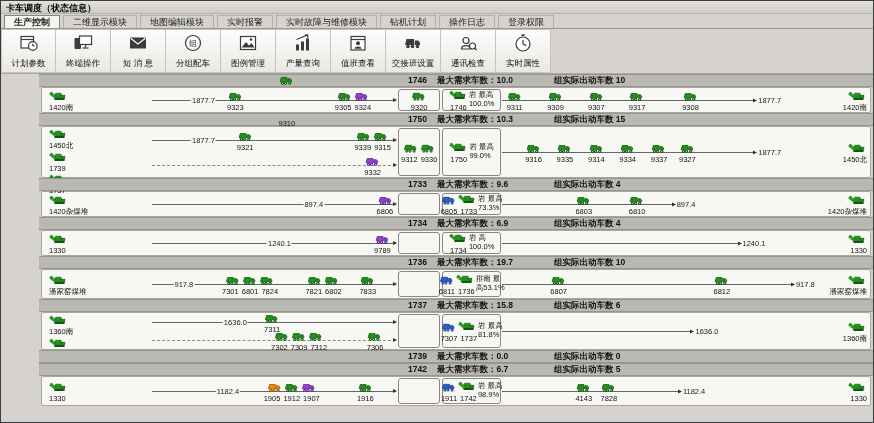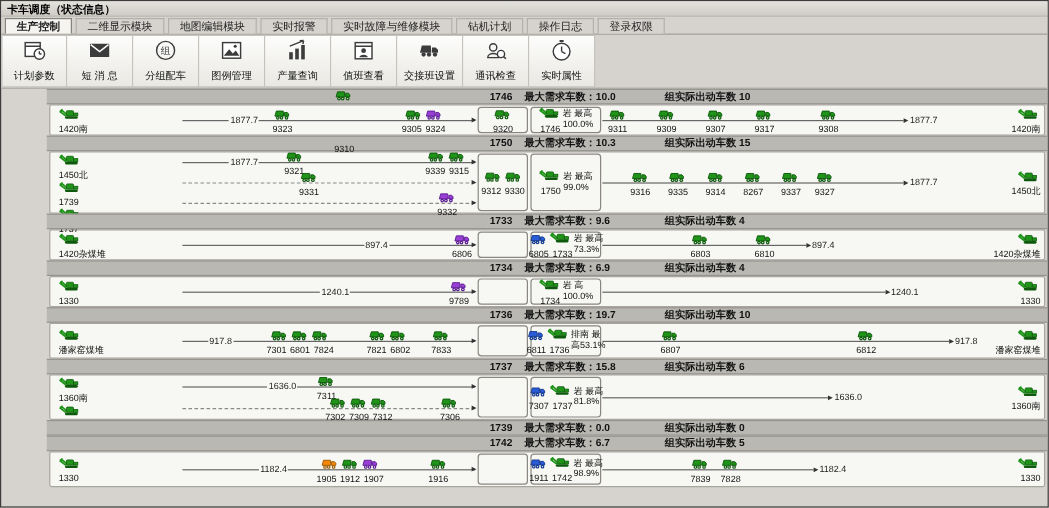--- a/index.html
+++ b/index.html
@@ -75,20 +75,29 @@
       <div><svg width="20" height="20" viewBox="0 0 20 20">
           <rect x="2" y="3.5" width="12.5" height="11.5" fill="#fff" stroke="#3c3c3c" stroke-width="1.2"></rect>
           <line x1="2" y1="6.5" x2="14.5" y2="6.5" stroke="#3c3c3c" stroke-width="1.2" fill="none"></line>
           <circle cx="13.8" cy="13" r="4.3" fill="#fff" stroke="#3c3c3c" stroke-width="1.2"></circle>
           <path d="M13.8 13 L13.8 10.7 M13.8 13 L15.6 13" stroke="#3c3c3c" stroke-width="1.2" fill="none"></path>
         </svg></div>
       <div class="tool-label">计划参数</div>
     </div>
     <div class="tool">
       <div><svg width="20" height="20" viewBox="0 0 20 20">
+          <rect x="1.5" y="5" width="6.5" height="11" rx="1" fill="#3c3c3c"></rect>
+          <rect x="6.5" y="3" width="12" height="8.5" fill="#fff" stroke="#3c3c3c" stroke-width="1.2"></rect>
+          <line x1="12.5" y1="11.5" x2="12.5" y2="14.5" stroke="#3c3c3c" stroke-width="1.2" fill="none"></line>
+          <line x1="9.5" y1="15" x2="15.5" y2="15" stroke="#3c3c3c" stroke-width="1.2" fill="none"></line>
+        </svg></div>
+      <div class="tool-label">终端操作</div>
+    </div>
+    <div class="tool">
+      <div><svg width="20" height="20" viewBox="0 0 20 20">
           <rect x="2" y="4.5" width="16" height="11" rx="0.5" fill="#3c3c3c"></rect>
           <path d="M2.6 5.2 L10 11 L17.4 5.2" stroke="#fff" stroke-width="1.2" fill="none"></path>
         </svg></div>
       <div class="tool-label">短 消 息</div>
     </div>
     <div class="tool">
       <div><svg width="20" height="20" viewBox="0 0 20 20">
           <circle cx="10" cy="10" r="7.5" stroke="#3c3c3c" stroke-width="1.2" fill="none"></circle>
           <text x="10" y="13" font-size="8" text-anchor="middle" fill="#3c3c3c">组</text>
         </svg></div>
@@ -467,41 +476,20 @@
             </div>
             <div class="tids">
               <span>9339</span>
               <span>9315</span>
             </div>
           </div>
         </div>
         <div class="track">
           <div class="track-line dashed"></div>
           <div class="ah" style="right: 0px;"></div>
-          <div class="tgroup" style="left: 43%;">
-            <div class="ticons">
-              <span><svg width="16" height="10" viewBox="0 0 20 13">
-                  <path d="M1.5 8.5 L3 3 L10.5 3 L11 8.5 Z" fill="#1f9418" stroke="#0e5a0c" stroke-width="1"></path>
-                  <path d="M11.8 8.5 L11.8 4.5 L14.8 4.5 L16.3 6.2 L16.3 8.5 Z" fill="#1f9418" stroke="#0e5a0c" stroke-width="1"></path>
-                  <circle cx="4.6" cy="10.3" r="2" fill="#0e5a0c"></circle>
-                  <circle cx="8.6" cy="10.3" r="2" fill="#0e5a0c"></circle>
-                  <circle cx="14" cy="10.3" r="2" fill="#0e5a0c"></circle>
-                  <circle cx="4.6" cy="10.3" r="0.7" fill="#fff"></circle>
-                  <circle cx="8.6" cy="10.3" r="0.7" fill="#fff"></circle>
-                  <circle cx="14" cy="10.3" r="0.7" fill="#fff"></circle>
-                </svg></span>
-            </div>
-            <div class="tids">
-              <span>9331</span>
-            </div>
-          </div>
-        </div>
-        <div class="track">
-          <div class="track-line dashed"></div>
-          <div class="ah" style="right: 0px;"></div>
           <div class="tgroup" style="left: 90%;">
             <div class="ticons">
               <span><svg width="16" height="10" viewBox="0 0 20 13">
                   <path d="M1.5 8.5 L3 3 L10.5 3 L11 8.5 Z" fill="#9a3fd6" stroke="#5a1d92" stroke-width="1"></path>
                   <path d="M11.8 8.5 L11.8 4.5 L14.8 4.5 L16.3 6.2 L16.3 8.5 Z" fill="#9a3fd6" stroke="#5a1d92" stroke-width="1"></path>
                   <circle cx="4.6" cy="10.3" r="2" fill="#5a1d92"></circle>
                   <circle cx="8.6" cy="10.3" r="2" fill="#5a1d92"></circle>
                   <circle cx="14" cy="10.3" r="2" fill="#5a1d92"></circle>
                   <circle cx="4.6" cy="10.3" r="0.7" fill="#fff"></circle>
                   <circle cx="8.6" cy="10.3" r="0.7" fill="#fff"></circle>
@@ -630,21 +618,21 @@
                 <path d="M11.8 8.5 L11.8 4.5 L14.8 4.5 L16.3 6.2 L16.3 8.5 Z" fill="#1f9418" stroke="#0e5a0c" stroke-width="1"></path>
                 <circle cx="4.6" cy="10.3" r="2" fill="#0e5a0c"></circle>
                 <circle cx="8.6" cy="10.3" r="2" fill="#0e5a0c"></circle>
                 <circle cx="14" cy="10.3" r="2" fill="#0e5a0c"></circle>
                 <circle cx="4.6" cy="10.3" r="0.7" fill="#fff"></circle>
                 <circle cx="8.6" cy="10.3" r="0.7" fill="#fff"></circle>
                 <circle cx="14" cy="10.3" r="0.7" fill="#fff"></circle>
               </svg></span>
           </div>
           <div class="tids">
-            <span>8267</span>
+            <span>9334</span>
           </div>
         </div>
         <div class="tgroup" style="left: 50%;">
           <div class="ticons">
             <span><svg width="16" height="10" viewBox="0 0 20 13">
                 <path d="M1.5 8.5 L3 3 L10.5 3 L11 8.5 Z" fill="#1f9418" stroke="#0e5a0c" stroke-width="1"></path>
                 <path d="M11.8 8.5 L11.8 4.5 L14.8 4.5 L16.3 6.2 L16.3 8.5 Z" fill="#1f9418" stroke="#0e5a0c" stroke-width="1"></path>
                 <circle cx="4.6" cy="10.3" r="2" fill="#0e5a0c"></circle>
                 <circle cx="8.6" cy="10.3" r="2" fill="#0e5a0c"></circle>
                 <circle cx="14" cy="10.3" r="2" fill="#0e5a0c"></circle>
@@ -1399,21 +1387,21 @@
                 <path d="M11.8 8.5 L11.8 4.5 L14.8 4.5 L16.3 6.2 L16.3 8.5 Z" fill="#1f9418" stroke="#0e5a0c" stroke-width="1"></path>
                 <circle cx="4.6" cy="10.3" r="2" fill="#0e5a0c"></circle>
                 <circle cx="8.6" cy="10.3" r="2" fill="#0e5a0c"></circle>
                 <circle cx="14" cy="10.3" r="2" fill="#0e5a0c"></circle>
                 <circle cx="4.6" cy="10.3" r="0.7" fill="#fff"></circle>
                 <circle cx="8.6" cy="10.3" r="0.7" fill="#fff"></circle>
                 <circle cx="14" cy="10.3" r="0.7" fill="#fff"></circle>
               </svg></span>
           </div>
           <div class="tids">
-            <span>7839</span>
+            <span>4143</span>
           </div>
         </div>
         <div class="tgroup" style="left: 34%;">
           <div class="ticons">
             <span><svg width="16" height="10" viewBox="0 0 20 13">
                 <path d="M1.5 8.5 L3 3 L10.5 3 L11 8.5 Z" fill="#1f9418" stroke="#0e5a0c" stroke-width="1"></path>
                 <path d="M11.8 8.5 L11.8 4.5 L14.8 4.5 L16.3 6.2 L16.3 8.5 Z" fill="#1f9418" stroke="#0e5a0c" stroke-width="1"></path>
                 <circle cx="4.6" cy="10.3" r="2" fill="#0e5a0c"></circle>
                 <circle cx="8.6" cy="10.3" r="2" fill="#0e5a0c"></circle>
                 <circle cx="14" cy="10.3" r="2" fill="#0e5a0c"></circle>

